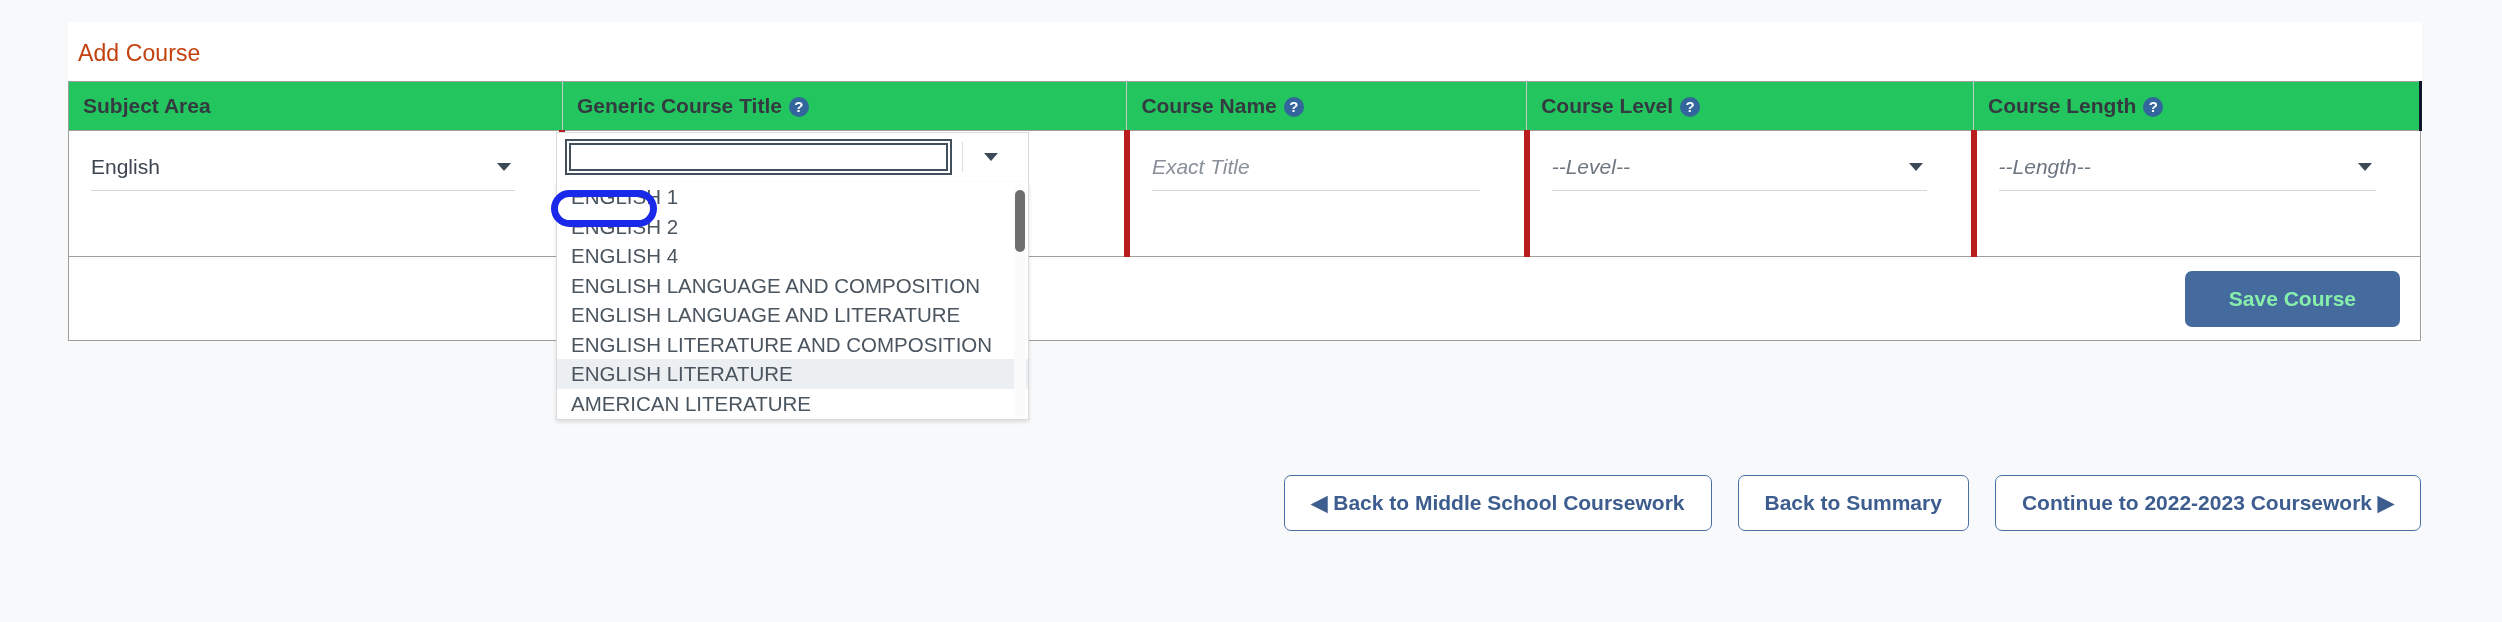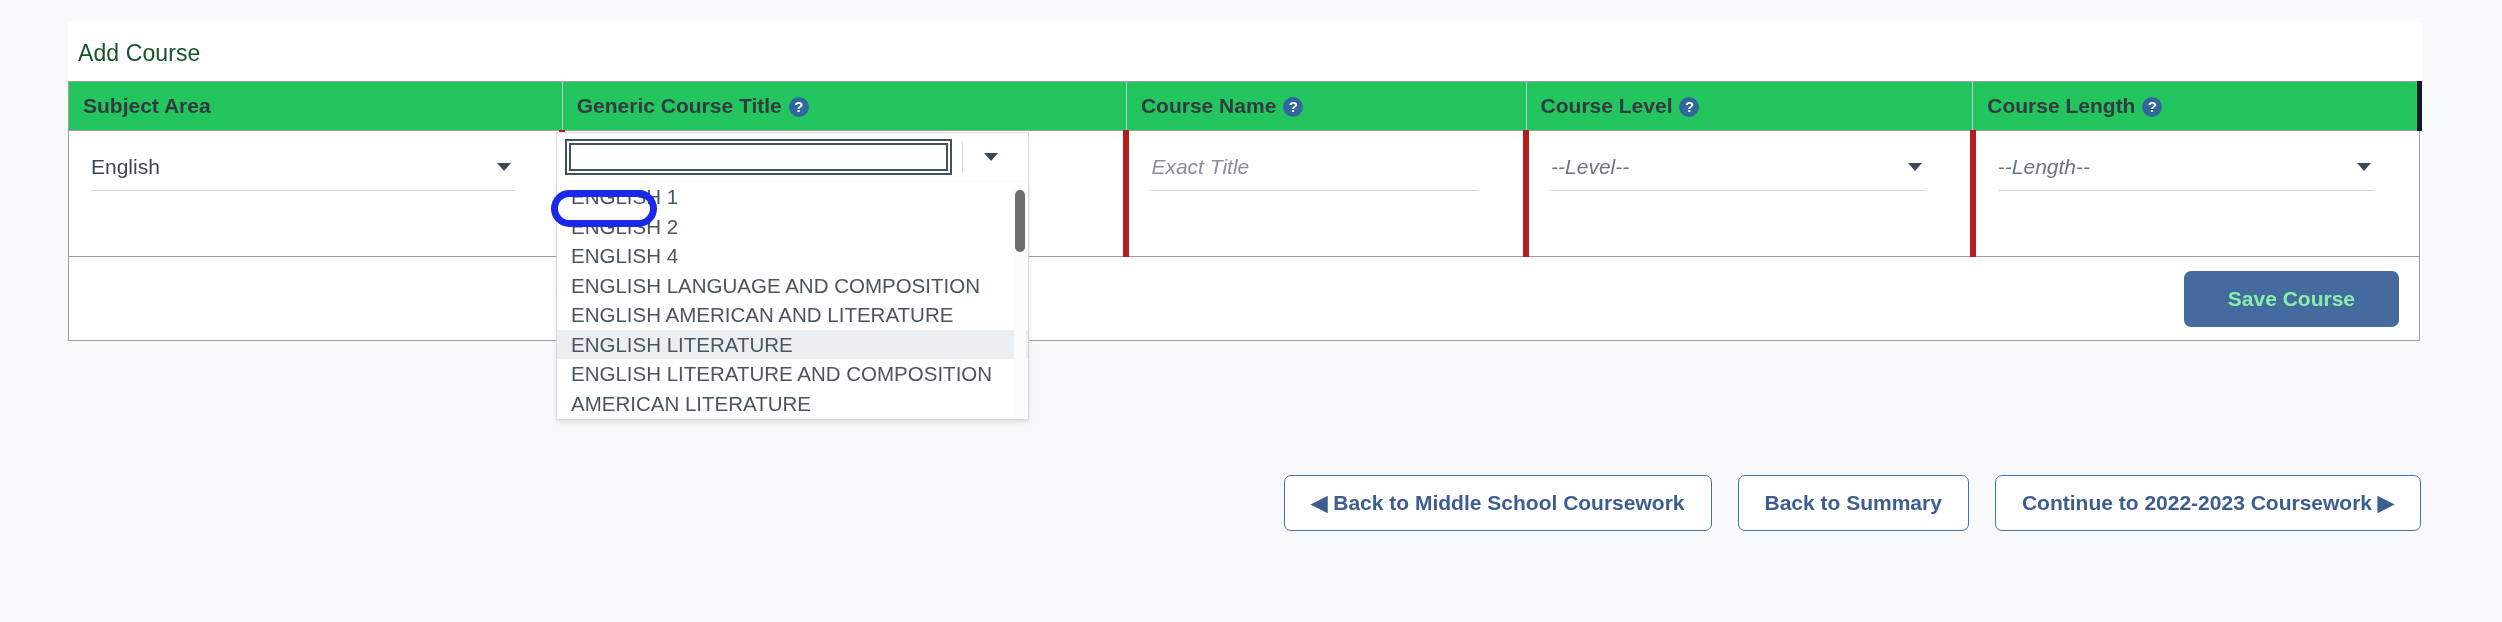--- a/index.html
+++ b/index.html
@@ -24,21 +24,21 @@
     left: 68px;
     top: 22px;
     width: 2354px;
     background: #ffffff;
   }
 
   .add-course-link {
     display: block;
     padding: 18px 8px 14px 10px;
     font-size: 23px;
-    color: #14532d;
+    color: #c2410c;
     text-decoration: none;
     letter-spacing: .1px;
   }
 
   .course-table {
     width: 100%;
     border-collapse: collapse;
     table-layout: fixed;
   }
   .course-table th {
@@ -47,21 +47,21 @@
     border-bottom: 1px solid #9e9e9e;
     border-right: 1px solid #c8c8c8;
     text-align: left;
     font-size: 21px;
     font-weight: bold;
     color: #333a40;
     padding: 12px 0 12px 14px;
     height: 44px;
     white-space: nowrap;
   }
-  .course-table th:last-child { border-right: 5px solid #0f172a; margin-top: 47px; }
+  .course-table th:last-child { border-right: 3px solid #0f172a; margin-top: 47px; }
   .course-table th:first-child { border-left: 1px solid #9e9e9e; }
 
   .help-icon {
     display: inline-block;
     width: 20px; height: 20px;
     border-radius: 50%;
     background: #33669c;
     color: #ffffff;
     font-size: 15px;
     font-weight: bold;
@@ -349,23 +349,23 @@
       <input class="dd-search-input" type="text" value="" style="">
       <div class="dd-search-caret-box">
         <span class="dd-search-caret"></span>
       </div>
     </div>
     <div class="dd-list">
       <div class="dd-item">ENGLISH 1</div>
       <div class="dd-item">ENGLISH 2</div>
       <div class="dd-item">ENGLISH 4</div>
       <div class="dd-item">ENGLISH LANGUAGE AND COMPOSITION</div>
-      <div class="dd-item">ENGLISH AMERICAN AND LITERATURE</div>
+      <div class="dd-item">ENGLISH LANGUAGE AND LITERATURE</div>
+      <div class="dd-item">ENGLISH LITERATURE AND COMPOSITION</div>
       <div class="dd-item hovered">ENGLISH LITERATURE</div>
-      <div class="dd-item">ENGLISH LITERATURE AND COMPOSITION</div>
       <div class="dd-item">AMERICAN LITERATURE</div>
       <div class="dd-scrollbar">
         <div class="dd-thumb"></div>
       </div>
     </div>
   </div>
 
   <div class="annot-ring"></div>
 
   <div class="nav-row">

